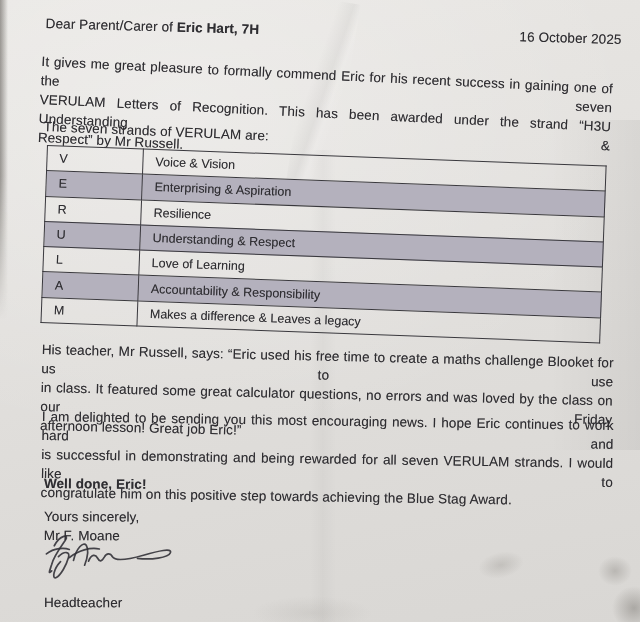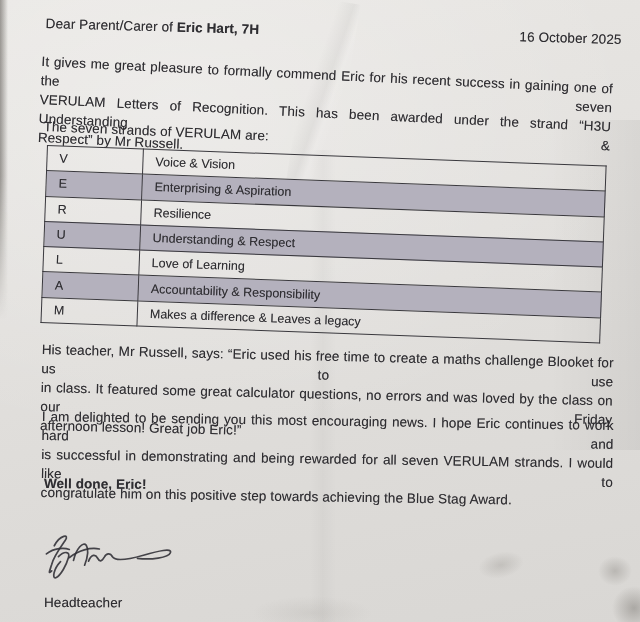--- a/index.html
+++ b/index.html
@@ -131,20 +131,24 @@
   </div>
 
   <div class="block para para-3 txt">
     <div class="line j">I am delighted to be sending you this most encouraging news. I hope Eric continues to work hard and</div>
     <div class="line j">is successful in demonstrating and being rewarded for all seven VERULAM strands. I would like to</div>
     <div class="line">congratulate him on this positive step towards achieving the Blue Stag Award.</div>
   </div>
 
   <div class="block well-done txt">Well done, Eric!</div>
 
+  <div class="block signoff txt">
+    <div class="line">Yours sincerely,</div>
+    <div class="line">Mr F. Moane</div>
+  </div>
 
   <svg class="sig" width="150" height="50" viewBox="0 0 150 50">
     <path d="M14,15 C20,4 30,3 25,10 C20,17 13,26 11,34 C9,40 7,44 11,40"></path>
     <path d="M6,23 C14,17 24,17 29,19"></path>
     <path d="M18,26 C24,20 30,21 28,27 C26,34 20,45 15,47 C11,48 13,38 20,31"></path>
     <path d="M33,30 C36,18 43,11 46,15 C49,20 46,30 44,35"></path>
     <path d="M29,27 C38,20 50,17 59,19"></path>
     <path d="M48,31 C51,24 55,24 57,28 C59,32 61,32 64,27 C66,23 70,23 72,27 C75,32 88,30 103,26 C118,22 132,19 130,24 C128,29 110,31 97,29"></path>
   </svg>
 

